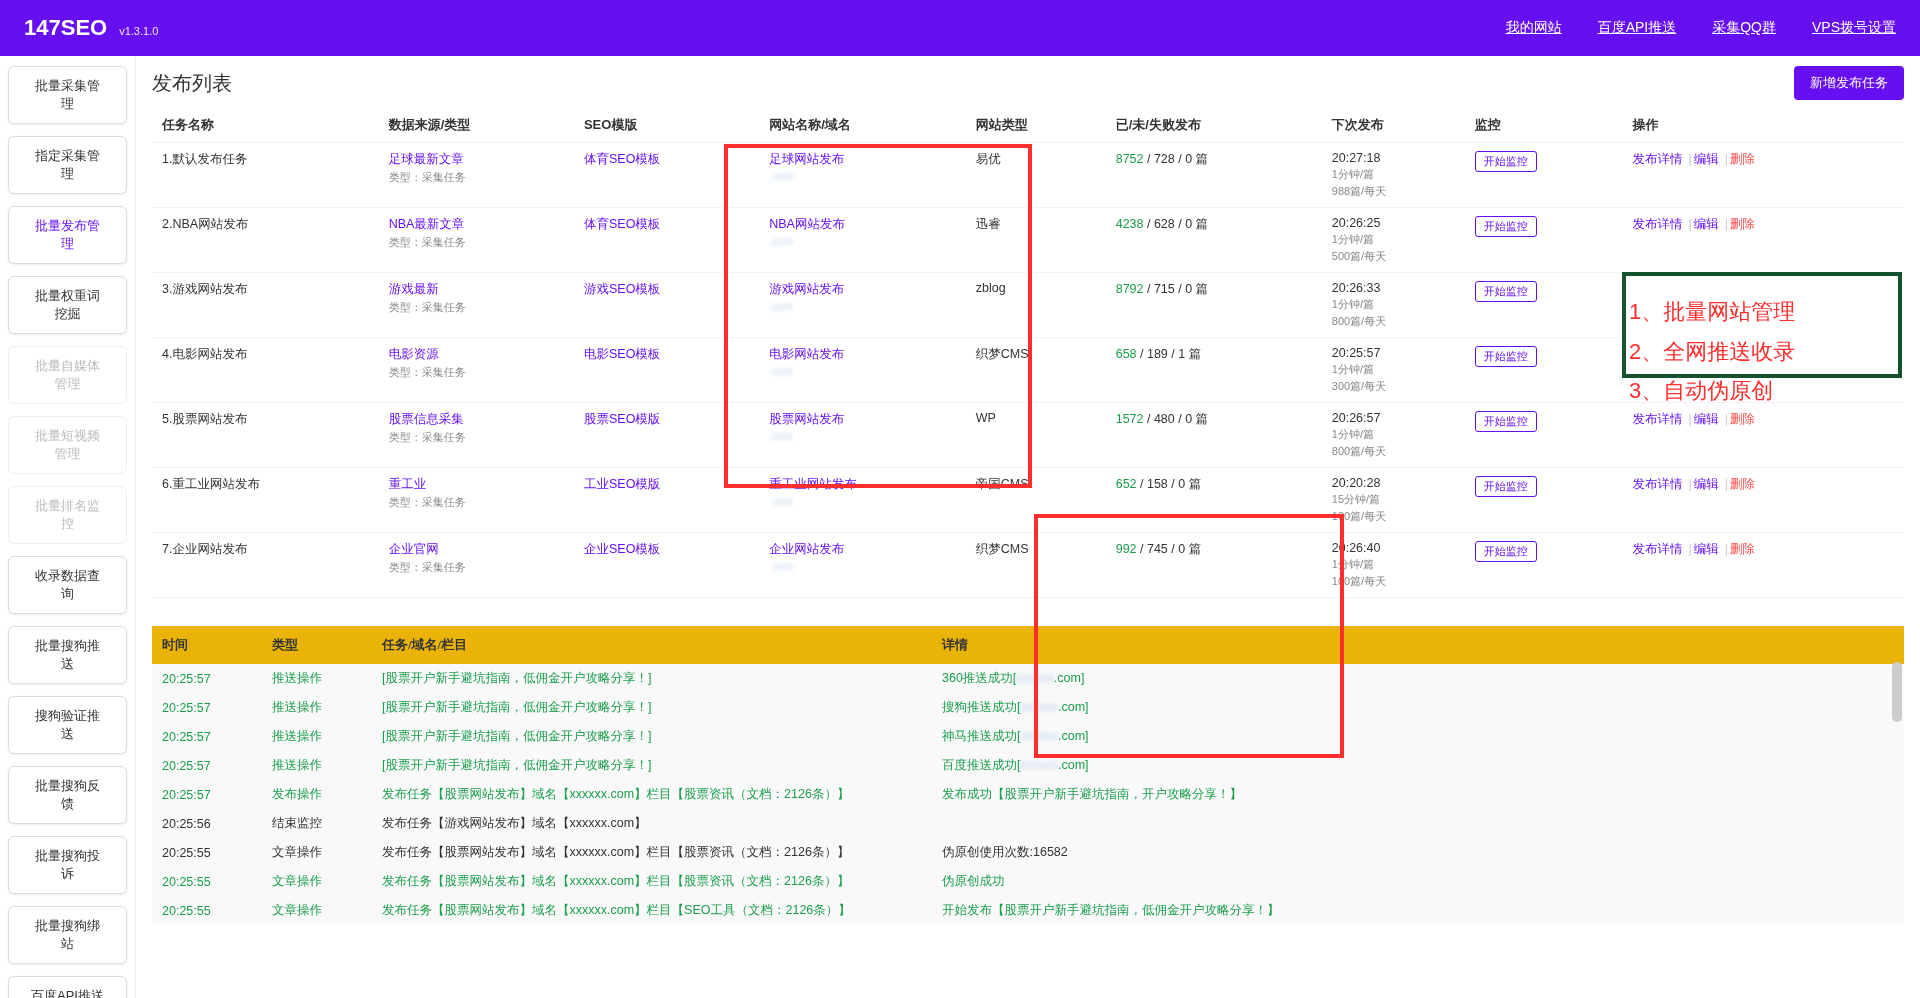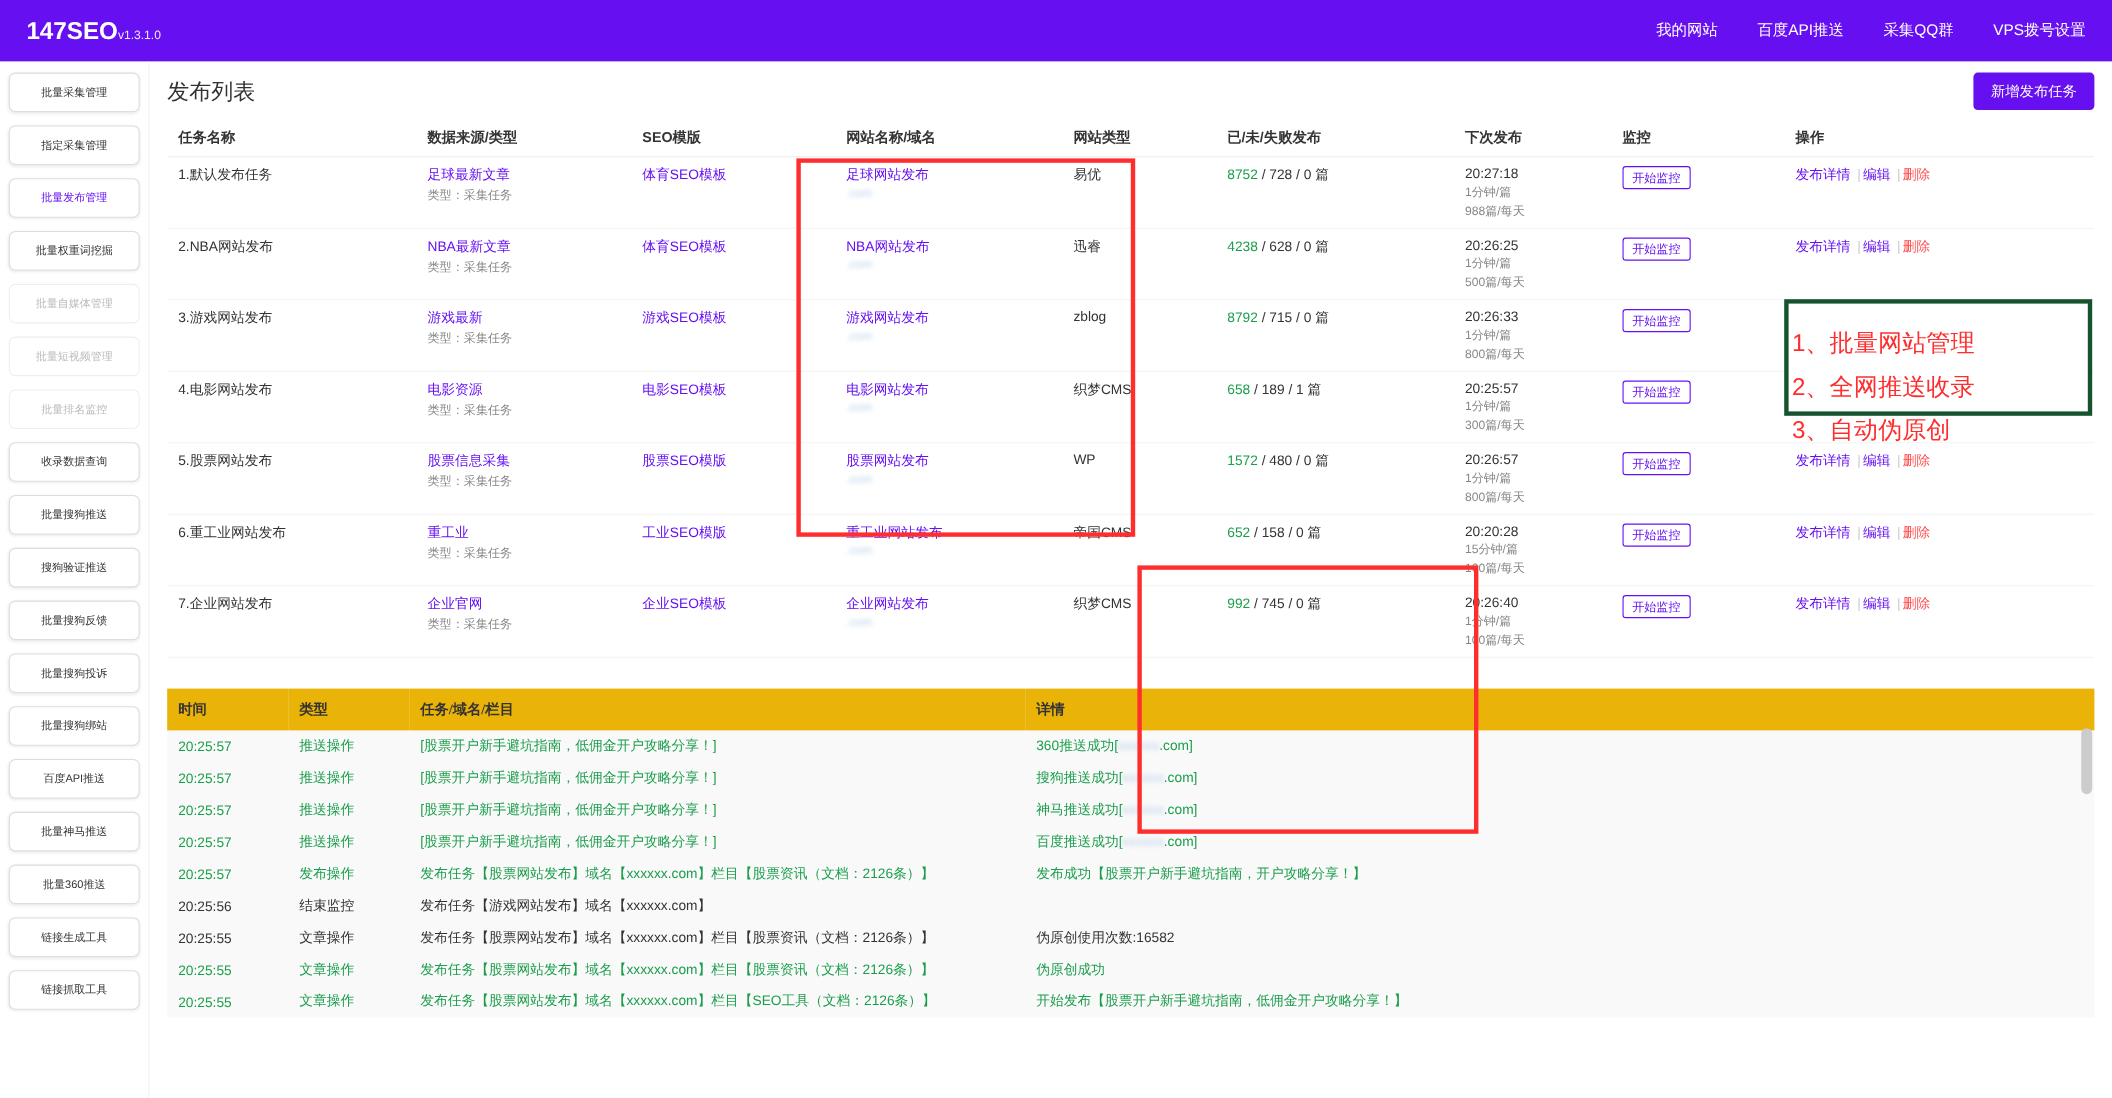--- a/index.html
+++ b/index.html
@@ -1,27 +1,27 @@
 <!DOCTYPE html>
 <html><head>
 <meta charset="utf-8">
 <style>
 * { margin: 0; padding: 0; box-sizing: border-box; }
 body { font-family: "Microsoft YaHei", Arial, sans-serif; font-size: 13px; background: #fff; color: #333; }
 
 .header { background: #6610f2; color: #fff; height: 56px; display: flex; align-items: center; padding: 0 24px; justify-content: space-between; }
-.header-left { display: flex; align-items: baseline; gap: 0; }
+.header-left { display: flex; align-items: baseline; gap: 12px; }
 .brand { font-size: 22px; font-weight: bold; }
 .version { font-size: 11px; opacity: 0.9; }
-.header-nav { display: flex; gap: 36px; }
+.header-nav { display: flex; gap: 36px; text-decoration: underline; }
 .header-nav span { cursor: pointer; font-size: 14px; }
 
 .layout { display: flex; min-height: calc(100vh - 56px); }
 .sidebar { width: 136px; background: #fff; padding: 10px 8px; border-right: 1px solid #eee; }
-.side-item { display: block; width: 100%; background: #fff; border: 1px solid #ddd; border-radius: 6px; padding: 10px 22px; margin-bottom: 12px; text-align: center; font-size: 10px; cursor: pointer; box-shadow: 0 1px 3px rgba(0,0,0,0.08); }
+.side-item { display: block; width: 100%; background: #fff; border: 1px solid #ddd; border-radius: 6px; padding: 10px 22px; margin-bottom: 12px; text-align: center; font-size: 13px; cursor: pointer; box-shadow: 0 1px 3px rgba(0,0,0,0.08); }
 .side-item.active { color: #6610f2; }
 .side-item.disabled { color: #bbb; cursor: not-allowed; border-color: #eee; box-shadow: none; }
 
 .main { flex: 1; padding: 10px 16px 0 16px; background: #fff; position: relative; overflow: hidden; }
 .main-top { display: flex; justify-content: space-between; align-items: center; margin-bottom: 8px; }
 .page-title { font-size: 20px; font-weight: 500; }
 .add-btn { background: #6610f2; color: #fff; border: none; padding: 8px 16px; border-radius: 4px; cursor: pointer; font-size: 13px; }
 
 .table-wrap { position: relative; }
 table.main-table { width: 100%; border-collapse: collapse; }

